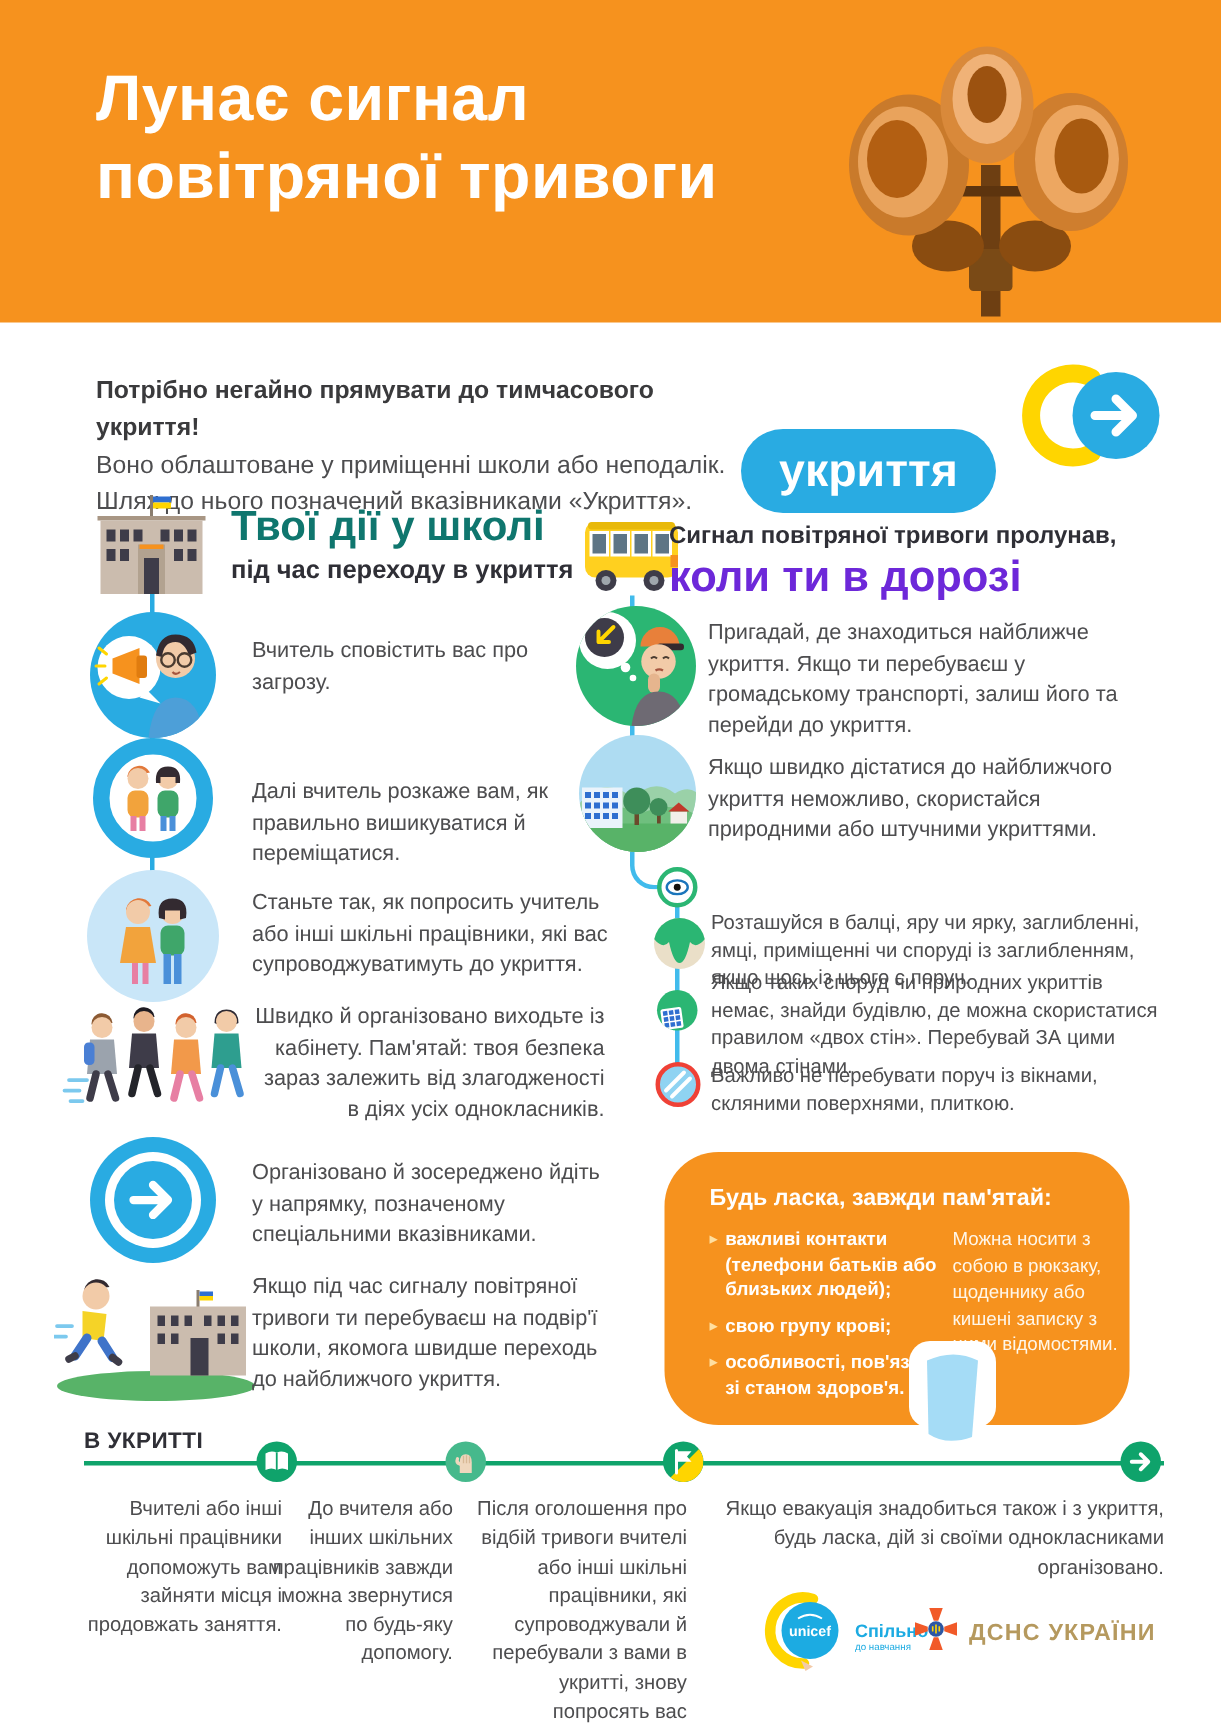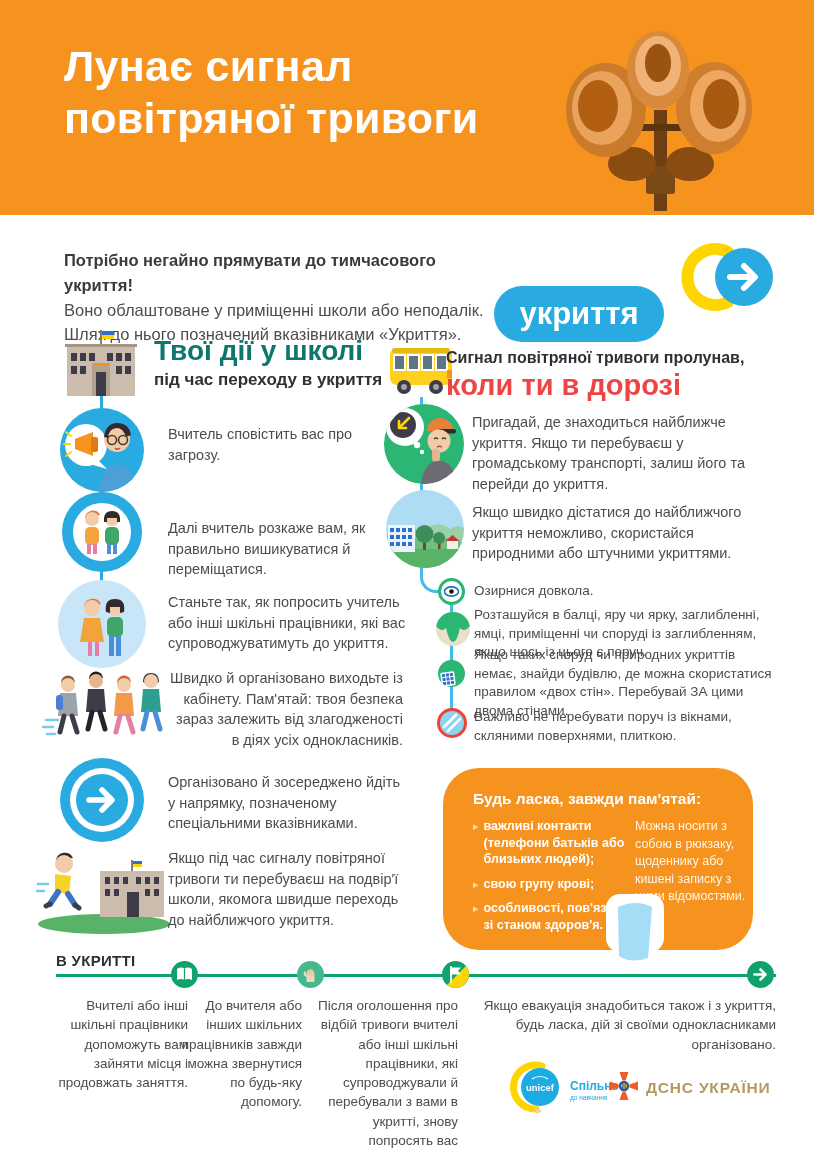--- a/index.html
+++ b/index.html
@@ -19,21 +19,21 @@
         display:flex;align-items:center;justify-content:center;color:#fff;font-weight:700;font-size:31px;margin-top:40px;}
   .arrowmark{position:absolute;left:678px;top:240px;}
 
   
   .colhead-school{position:absolute;left:64px;top:330px;display:flex;align-items:flex-start;}
   .colhead-school .txt{margin-left:16px;margin-top:6px;}
   .h-big{font-size:28px;font-weight:700;color:#0f766e;line-height:1.05;}
   .h-sub{font-size:17px;font-weight:700;color:#2F2F36;margin-top:5px;}
   .colhead-road{position:absolute;left:446px;top:348px;width:310px;}
   .h-small{font-size:16px;font-weight:700;color:#2F2F36;line-height:1.2;}
-  .h-big2{font-size:29px;font-weight:700;color:#ef4444;line-height:1.1;margin-top:3px;}
+  .h-big2{font-size:29px;font-weight:700;color:#6d28d9;line-height:1.1;margin-top:3px;}
   .busicon{position:absolute;left:388px;top:342px;}
 
   
   .vline{position:absolute;width:3px;background:#29ABE2;z-index:0;}
   .vline.lt{background:#41BBEC;}
   .elbow{position:absolute;left:420px;top:556px;width:32px;height:34px;z-index:0;
          border-left:3px solid #41BBEC;border-bottom:3px solid #41BBEC;border-bottom-left-radius:16px;}
 
   
   .step-text{position:absolute;font-size:14.5px;line-height:20.5px;color:#4D4D4F;z-index:2;}
@@ -355,21 +355,20 @@
     </svg>
   </div>
   <div class="step-text" style="left:472px;top:502px;width:300px;">Якщо швидко дістатися до найближчого укриття неможливо, скористайся природними або штучними укриттями.</div>
 
   <div class="smallic" style="left:438px;top:578px;width:27px;height:27px;background:#fff;border:3px solid #2BB673;">
     <svg width="21" height="21" viewBox="0 0 21 21">
       <ellipse cx="10.5" cy="10.5" rx="7" ry="4.6" fill="#fff" stroke="#1B75BB" stroke-width="1.6"></ellipse>
       <circle cx="10.5" cy="10.5" r="2.3" fill="#14110C"></circle>
     </svg>
   </div>
-  <div class="sub-text" style="left:474px;top:582px;width:300px;">Озирнися довкола.</div>
 
   <div class="smallic" style="left:436px;top:612px;width:34px;height:34px;background:#EADFC8;">
     <svg width="34" height="34" viewBox="0 0 34 34">
       <path d="M0 0 H34 V14 Q28 21 24 16 Q21 30 17 30 Q13 30 10 16 Q6 21 0 14 Z" fill="#2BB673"></path>
     </svg>
   </div>
   <div class="sub-text" style="left:474px;top:606px;width:302px;">Розташуйся в балці, яру чи ярку, заглибленні, ямці, приміщенні чи споруді із заглибленням, якщо щось із цього є поруч.</div>
 
   <div class="smallic" style="left:438px;top:660px;width:27px;height:27px;background:#2BB673;">
     <svg width="27" height="27" viewBox="0 0 27 27">

